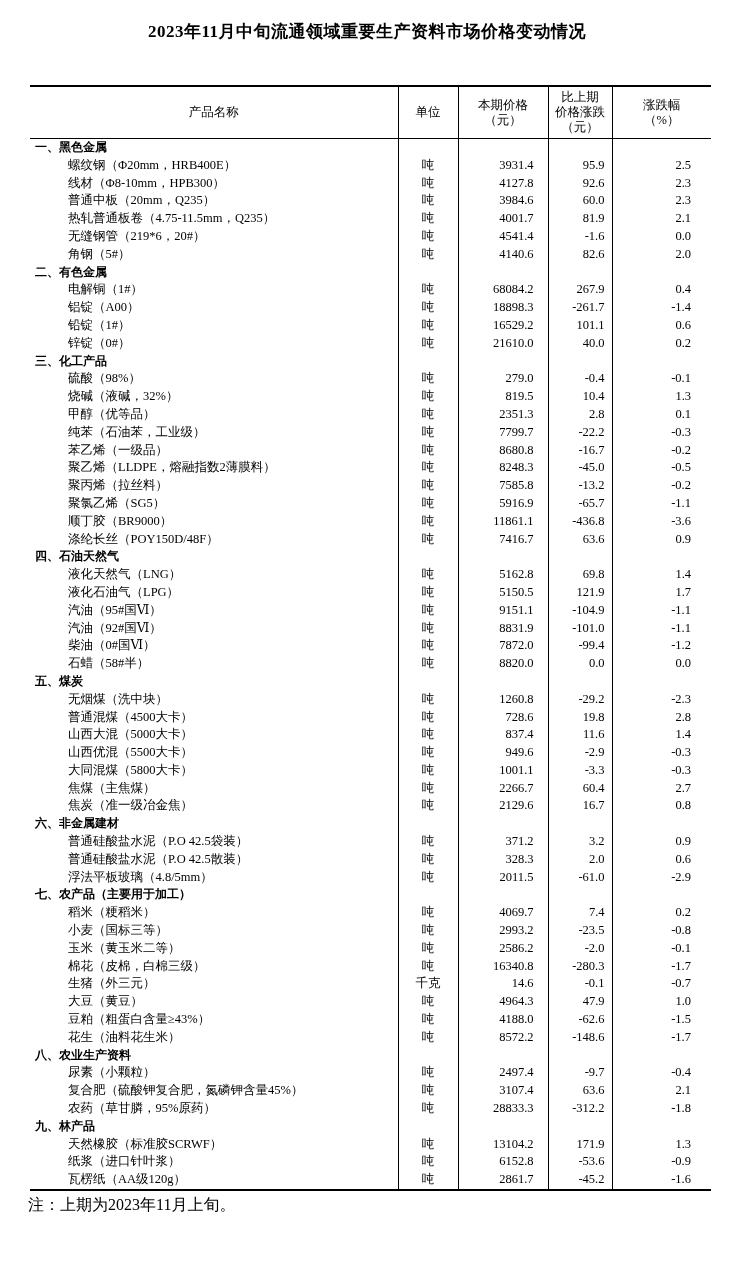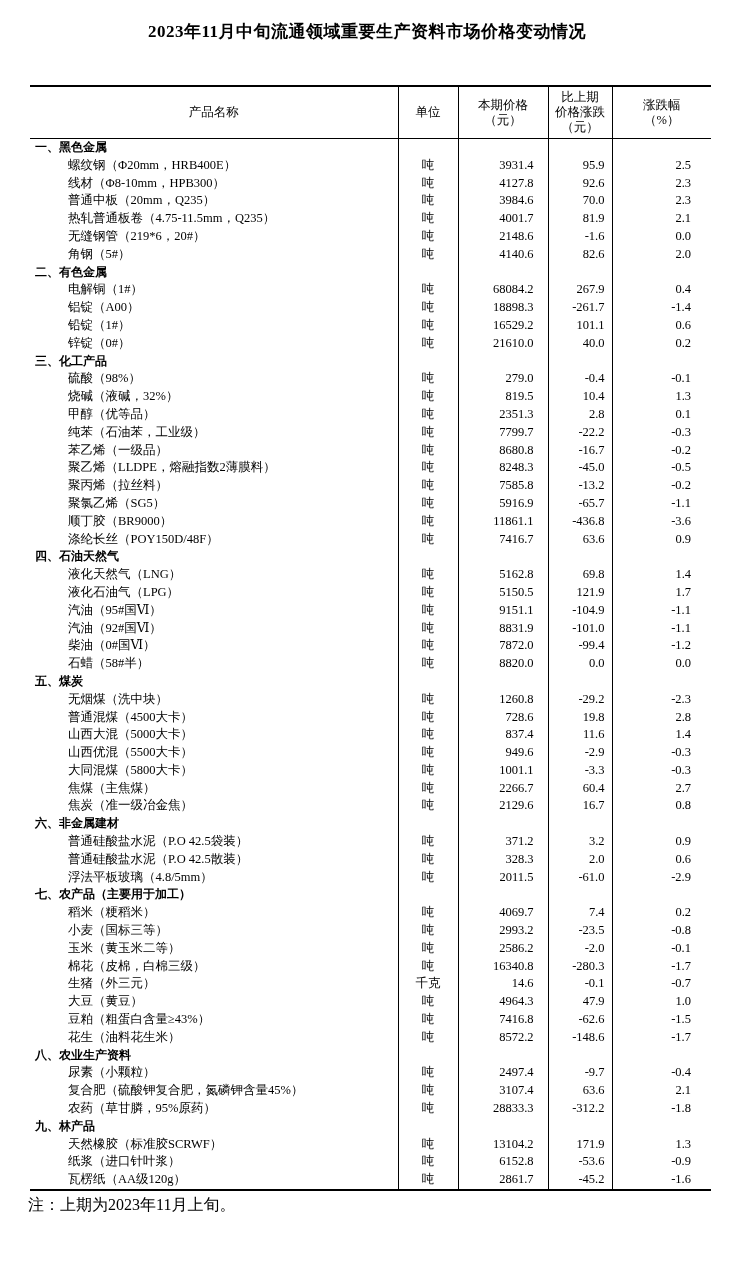--- a/index.html
+++ b/index.html
@@ -129,36 +129,36 @@
     <td class="unit">吨</td>
     <td class="num price">4127.8</td>
     <td class="num change">92.6</td>
     <td class="num pct">2.3</td>
   </tr>
 
   <tr class="product-row">
     <td class="name">普通中板（20mm，Q235）</td>
     <td class="unit">吨</td>
     <td class="num price">3984.6</td>
-    <td class="num change">70.0</td>
+    <td class="num change">60.0</td>
     <td class="num pct">2.3</td>
   </tr>
 
   <tr class="product-row">
     <td class="name">热轧普通板卷（4.75-11.5mm，Q235）</td>
     <td class="unit">吨</td>
     <td class="num price">4001.7</td>
     <td class="num change">81.9</td>
     <td class="num pct">2.1</td>
   </tr>
 
   <tr class="product-row">
     <td class="name">无缝钢管（219*6，20#）</td>
     <td class="unit">吨</td>
-    <td class="num price">2148.6</td>
+    <td class="num price">4541.4</td>
     <td class="num change">-1.6</td>
     <td class="num pct">0.0</td>
   </tr>
 
   <tr class="product-row">
     <td class="name">角钢（5#）</td>
     <td class="unit">吨</td>
     <td class="num price">4140.6</td>
     <td class="num change">82.6</td>
     <td class="num pct">2.0</td>
@@ -496,21 +496,21 @@
     <td class="name">大豆（黄豆）</td>
     <td class="unit">吨</td>
     <td class="num price">4964.3</td>
     <td class="num change">47.9</td>
     <td class="num pct">1.0</td>
   </tr>
 
   <tr class="product-row">
     <td class="name">豆粕（粗蛋白含量≥43%）</td>
     <td class="unit">吨</td>
-    <td class="num price">7416.8</td>
+    <td class="num price">4188.0</td>
     <td class="num change">-62.6</td>
     <td class="num pct">-1.5</td>
   </tr>
 
   <tr class="product-row">
     <td class="name">花生（油料花生米）</td>
     <td class="unit">吨</td>
     <td class="num price">8572.2</td>
     <td class="num change">-148.6</td>
     <td class="num pct">-1.7</td>

